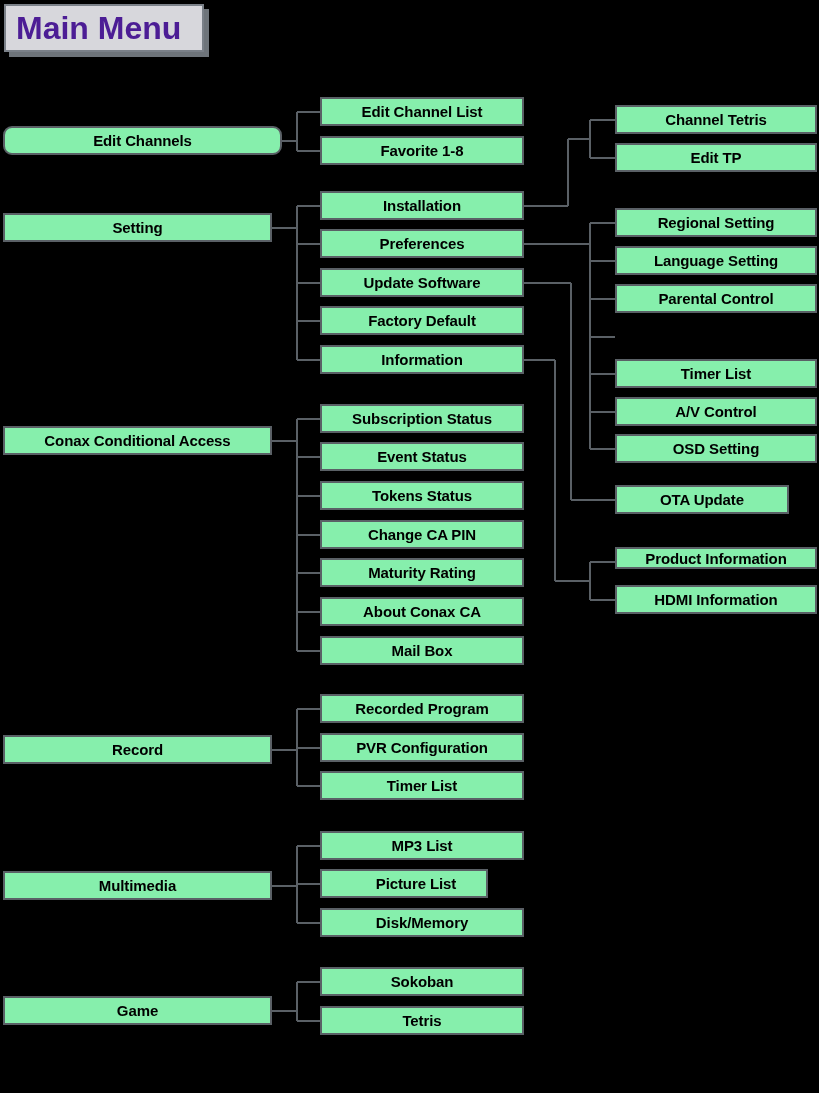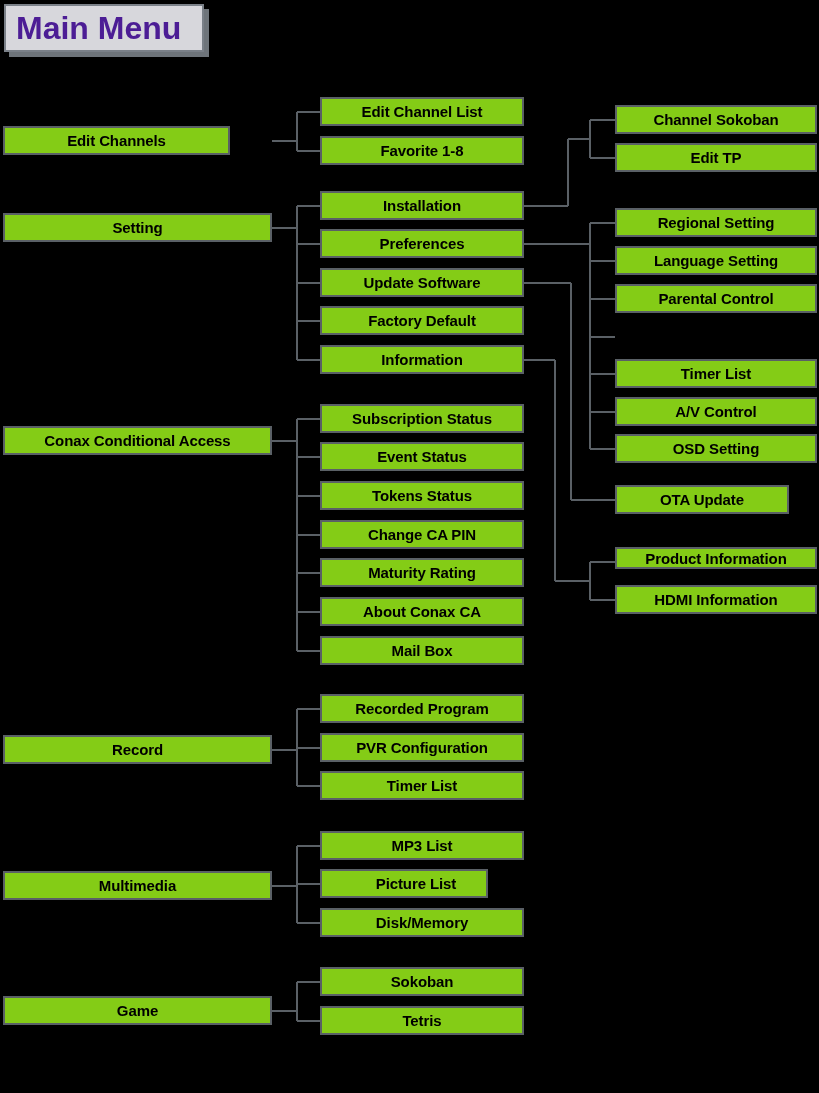--- a/index.html
+++ b/index.html
@@ -23,21 +23,21 @@
   #links {
     position: absolute;
     left: 0; top: 0;
     width: 819px;
     height: 1093px;
     pointer-events: none;
   }
   .node {
     position: absolute;
     box-sizing: border-box;
-    background: #84cc16;
+    background: #86efac;
     border: 2px solid #5a6066;
     color: #000000;
     font-weight: bold;
     display: flex;
     align-items: center;
     justify-content: center;
     text-align: center;
     line-height: 1;
     white-space: nowrap;
     letter-spacing: -0.1px;
@@ -123,21 +123,21 @@
       <line x1="524" y1="359.5" x2="555" y2="359.5" stroke="#5a6066" stroke-width="2" shape-rendering="crispEdges"></line>
       <line x1="555" y1="359.5" x2="555" y2="580.5" stroke="#5a6066" stroke-width="2" shape-rendering="crispEdges"></line>
       <line x1="555" y1="580.5" x2="590" y2="580.5" stroke="#5a6066" stroke-width="2" shape-rendering="crispEdges"></line>
       <line x1="590" y1="561.5" x2="590" y2="599.5" stroke="#5a6066" stroke-width="2" shape-rendering="crispEdges"></line>
       <line x1="590" y1="561.5" x2="615" y2="561.5" stroke="#5a6066" stroke-width="2" shape-rendering="crispEdges"></line>
       <line x1="590" y1="599.5" x2="615" y2="599.5" stroke="#5a6066" stroke-width="2" shape-rendering="crispEdges"></line>
     </svg>
 
   <div class="title-box" style="left:4px; top:4px; width:200px; height:48px;">Main Menu</div>
 
-<div class="node lvl1" style="left: 3px; top: 126px; width: 227px; height: 29px;">Edit Channels</div>
+<div class="node lvl1" style="left: 3px; top: 126px; width: 279px; height: 29px; border-radius: 9px;">Edit Channels</div>
     <div class="node lvl1" style="left: 3px; top: 213px; width: 269px; height: 29px;">Setting</div>
     <div class="node lvl1" style="left: 3px; top: 426px; width: 269px; height: 29px;">Conax Conditional Access</div>
     <div class="node lvl1" style="left: 3px; top: 735px; width: 269px; height: 29px;">Record</div>
     <div class="node lvl1" style="left: 3px; top: 871px; width: 269px; height: 29px;">Multimedia</div>
     <div class="node lvl1" style="left: 3px; top: 996px; width: 269px; height: 29px;">Game</div>
     <div class="node lvl2" style="left: 320px; top: 97px; width: 204px; height: 29px;">Edit Channel List</div>
     <div class="node lvl2" style="left: 320px; top: 136px; width: 204px; height: 29px;">Favorite 1-8</div>
     <div class="node lvl2" style="left: 320px; top: 191px; width: 204px; height: 29px;">Installation</div>
     <div class="node lvl2" style="left: 320px; top: 229px; width: 204px; height: 29px;">Preferences</div>
     <div class="node lvl2" style="left: 320px; top: 268px; width: 204px; height: 29px;">Update Software</div>
@@ -151,21 +151,21 @@
     <div class="node lvl2" style="left: 320px; top: 597px; width: 204px; height: 29px;">About Conax CA</div>
     <div class="node lvl2" style="left: 320px; top: 636px; width: 204px; height: 29px;">Mail Box</div>
     <div class="node lvl2" style="left: 320px; top: 694px; width: 204px; height: 29px;">Recorded Program</div>
     <div class="node lvl2" style="left: 320px; top: 733px; width: 204px; height: 29px;">PVR Configuration</div>
     <div class="node lvl2" style="left: 320px; top: 771px; width: 204px; height: 29px;">Timer List</div>
     <div class="node lvl2" style="left: 320px; top: 831px; width: 204px; height: 29px;">MP3 List</div>
     <div class="node lvl2" style="left: 320px; top: 869px; width: 168px; height: 29px; padding-left: 24px;">Picture List</div>
     <div class="node lvl2" style="left: 320px; top: 908px; width: 204px; height: 29px;">Disk/Memory</div>
     <div class="node lvl2" style="left: 320px; top: 967px; width: 204px; height: 29px;">Sokoban</div>
     <div class="node lvl2" style="left: 320px; top: 1006px; width: 204px; height: 29px;">Tetris</div>
-    <div class="node lvl3" style="left: 615px; top: 105px; width: 202px; height: 29px;">Channel Sokoban</div>
+    <div class="node lvl3" style="left: 615px; top: 105px; width: 202px; height: 29px;">Channel Tetris</div>
     <div class="node lvl3" style="left: 615px; top: 143px; width: 202px; height: 29px;">Edit TP</div>
     <div class="node lvl3" style="left: 615px; top: 208px; width: 202px; height: 29px;">Regional Setting</div>
     <div class="node lvl3" style="left: 615px; top: 246px; width: 202px; height: 29px;">Language Setting</div>
     <div class="node lvl3" style="left: 615px; top: 284px; width: 202px; height: 29px;">Parental Control</div>
     <div class="node lvl3" style="left: 615px; top: 359px; width: 202px; height: 29px;">Timer List</div>
     <div class="node lvl3" style="left: 615px; top: 397px; width: 202px; height: 29px;">A/V Control</div>
     <div class="node lvl3" style="left: 615px; top: 434px; width: 202px; height: 29px;">OSD Setting</div>
     <div class="node lvl3" style="left: 615px; top: 485px; width: 174px; height: 29px;">OTA Update</div>
     <div class="node lvl3" style="left: 615px; top: 547px; width: 202px; height: 22px;">Product Information</div>
     <div class="node lvl3" style="left: 615px; top: 585px; width: 202px; height: 29px;">HDMI Information</div>

